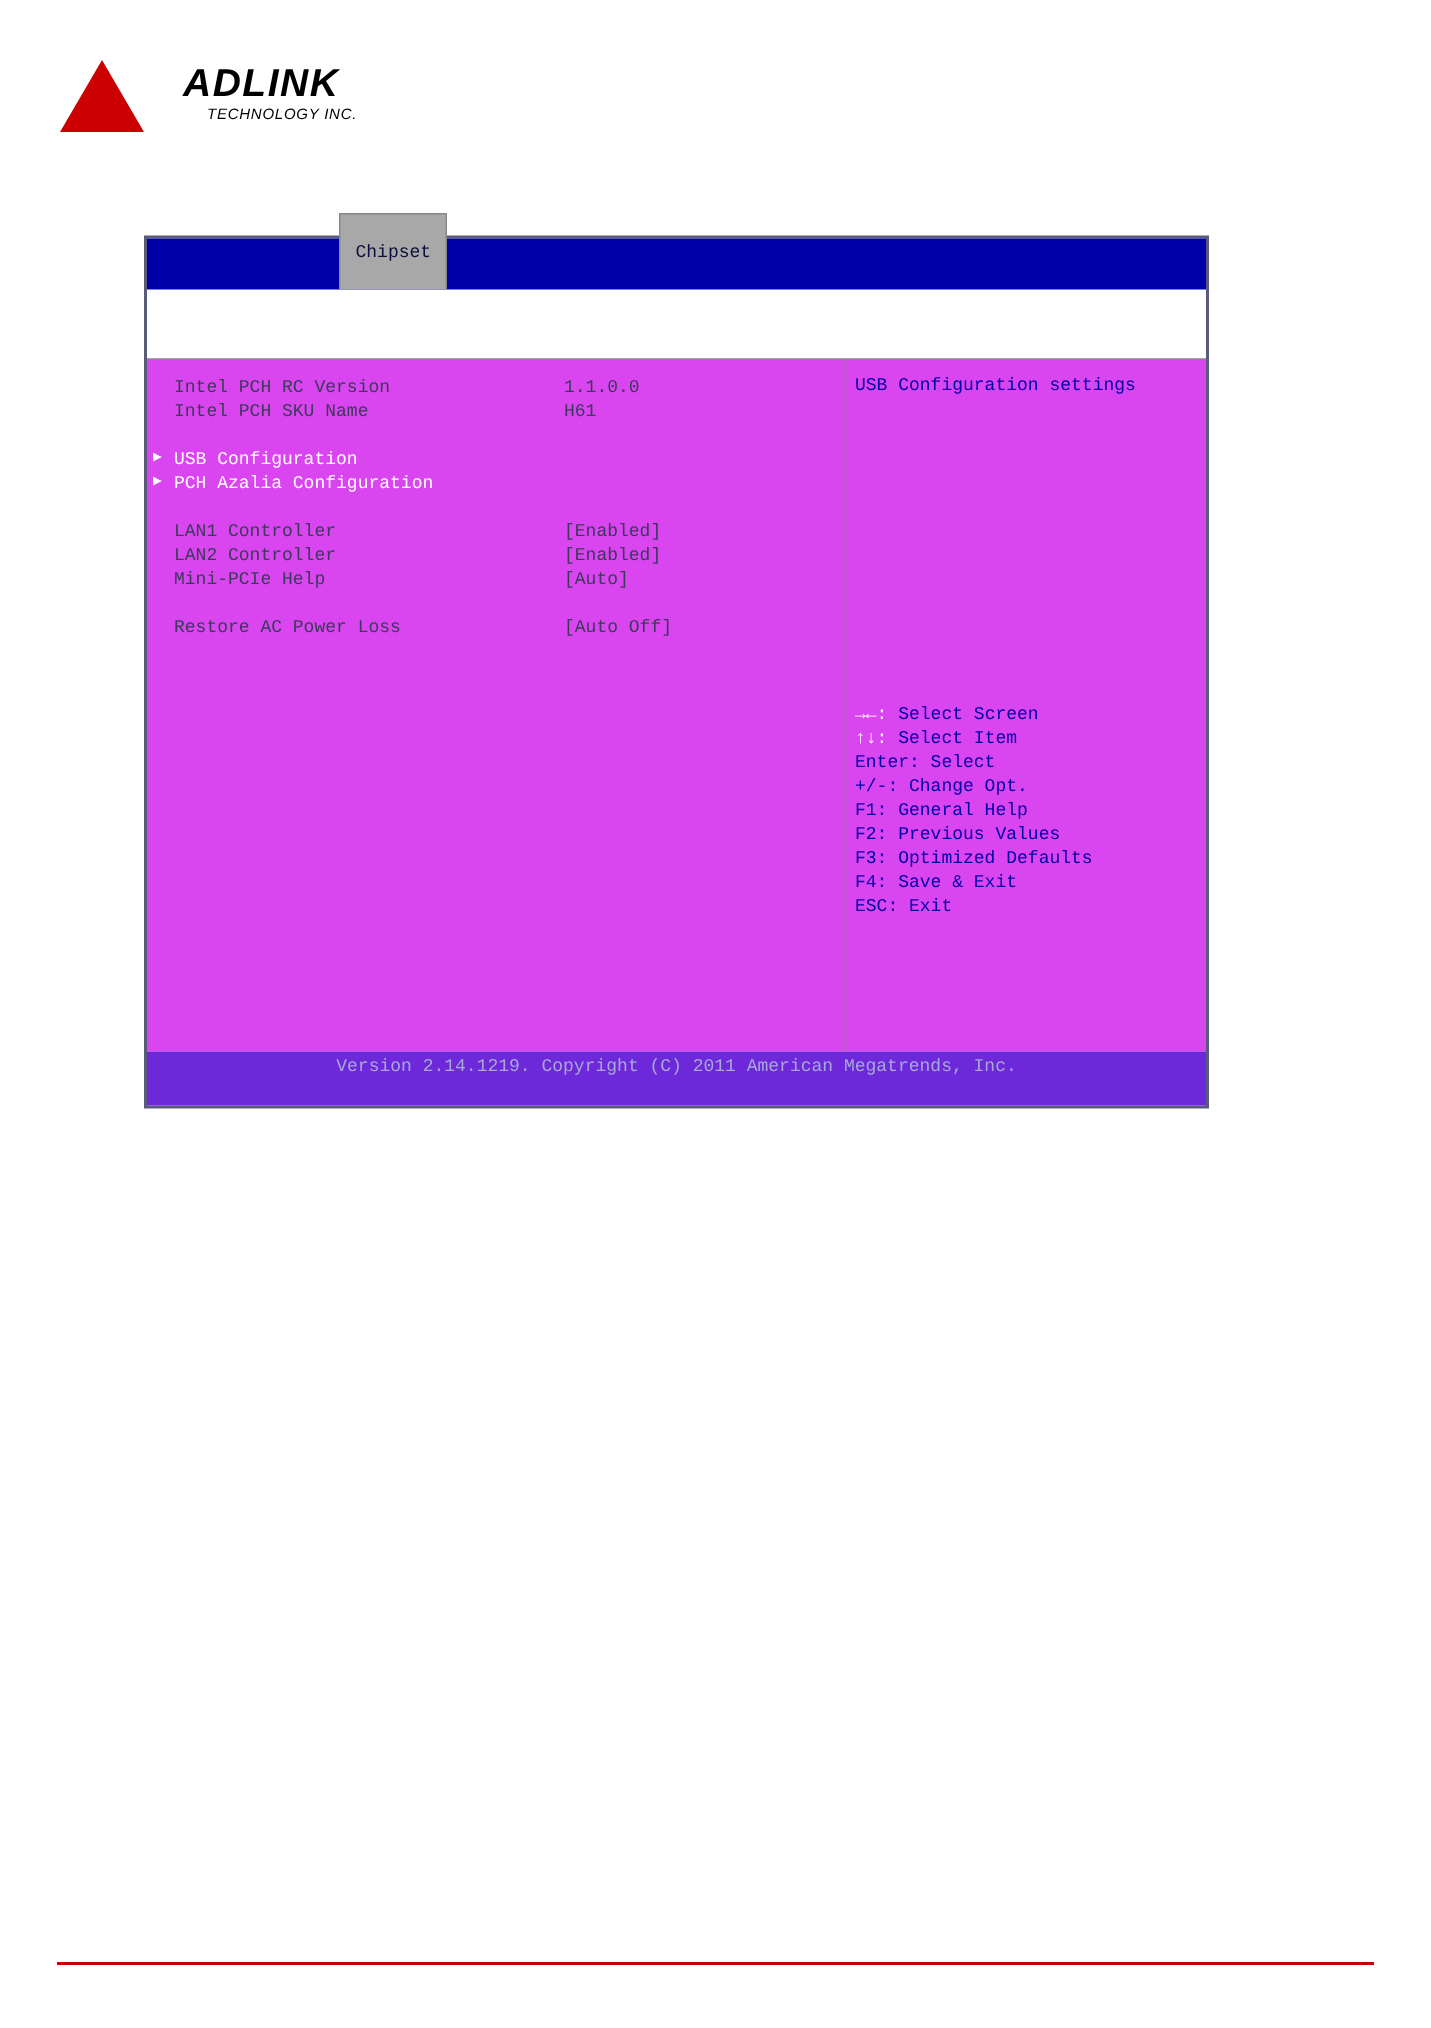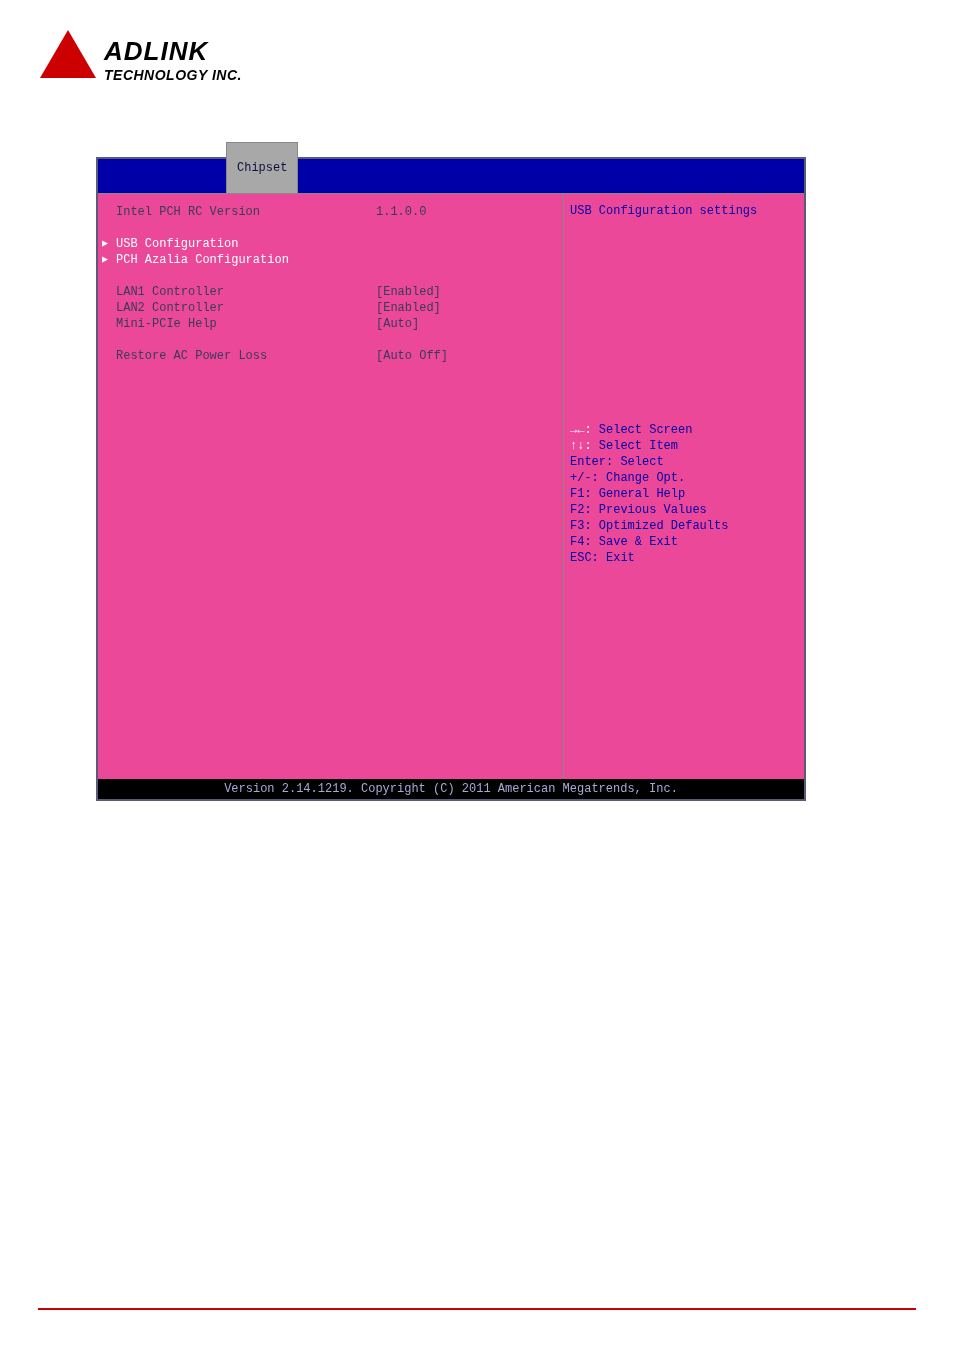--- a/index.html
+++ b/index.html
@@ -6,24 +6,24 @@
     margin: 0;
     padding: 0;
     width: 954px;
     height: 1352px;
     background: #ffffff;
     font-family: Arial, sans-serif;
     position: relative;
   }
   .logo {
     position: absolute;
-    top: 30px;
+    top: 40px;
     left: 38px;
     display: flex;
-    align-items: center;
+    gap: 18px;
   }
   .logo-mark {
     width: 60px;
     height: 58px;
     position: relative;
   }
   .logo-triangle {
     width: 0;
     height: 0;
     border-left: 28px solid transparent;
@@ -37,25 +37,26 @@
     margin-left: 6px;
   }
   .logo-main {
     font-size: 26px;
     font-weight: 900;
     color: #000;
     letter-spacing: 1px;
     font-style: italic;
   }
   .logo-sub {
-    font-size: 14px;
-    font-weight: 700;
+    font-size: 10px;
+    font-weight: 400;
     color: #000;
     letter-spacing: 0.5px;
     font-style: italic;
+    margin-left: 16px;
   }
   .bios-frame {
     position: absolute;
     left: 96px;
     top: 157px;
     width: 710px;
     border: 2px solid #5a5a7a;
     box-sizing: border-box;
     font-family: "Courier New", monospace;
     font-size: 12px;
@@ -78,22 +79,23 @@
     bottom: 0;
     background: #a8a8a8;
     color: #0e0e3e;
     padding: 18px 10px;
     border-top: 1px solid #888;
     border-left: 1px solid #888;
     border-right: 1px solid #888;
   }
   .bios-body {
     display: flex;
-    background: #ec4899;
-    height: 586px;
+    background: #d946ef;
+    height: 462px;
+    margin-top: 46px;
   }
   .bios-left {
     flex: 1;
     border-top: 1px solid #888;
     border-right: 1px solid #888;
     padding: 10px 0;
     color: #3a3a5a;
     position: relative;
   }
   .bios-right {
@@ -130,26 +132,26 @@
     height: 16px;
   }
   .help-block {
     margin-top: 204px;
     line-height: 16px;
   }
   .help-line .k {
     color: #ffffff;
   }
   .bios-footer {
-    background: #000000;
+    background: #6d28d9;
     color: #a8a8d8;
     text-align: center;
     padding: 2px 0;
     line-height: 16px;
-    height: 20px;
+    height: 36px;
     box-sizing: border-box;
   }
   .page-rule {
     position: absolute;
     left: 38px;
     right: 38px;
     bottom: 42px;
     border-top: 2px solid #cc0000;
   }
 </style>
@@ -169,20 +171,24 @@
 <div class="bios-frame">
   <div class="bios-header">
     <div class="bios-tab">Chipset</div>
   </div>
   <div class="bios-body">
     <div class="bios-left">
 
       <div class="row">
         <span class="label">Intel PCH RC Version</span>
         <span class="value">1.1.0.0</span>
+      </div>
+      <div class="row">
+        <span class="label">Intel PCH SKU Name</span>
+        <span class="value">H61</span>
       </div>
 
       <div class="blank"></div>
 
       <div class="submenu">
         <span class="arrow">▶</span>
         <span>USB Configuration</span>
       </div>
       <div class="submenu">
         <span class="arrow">▶</span>

